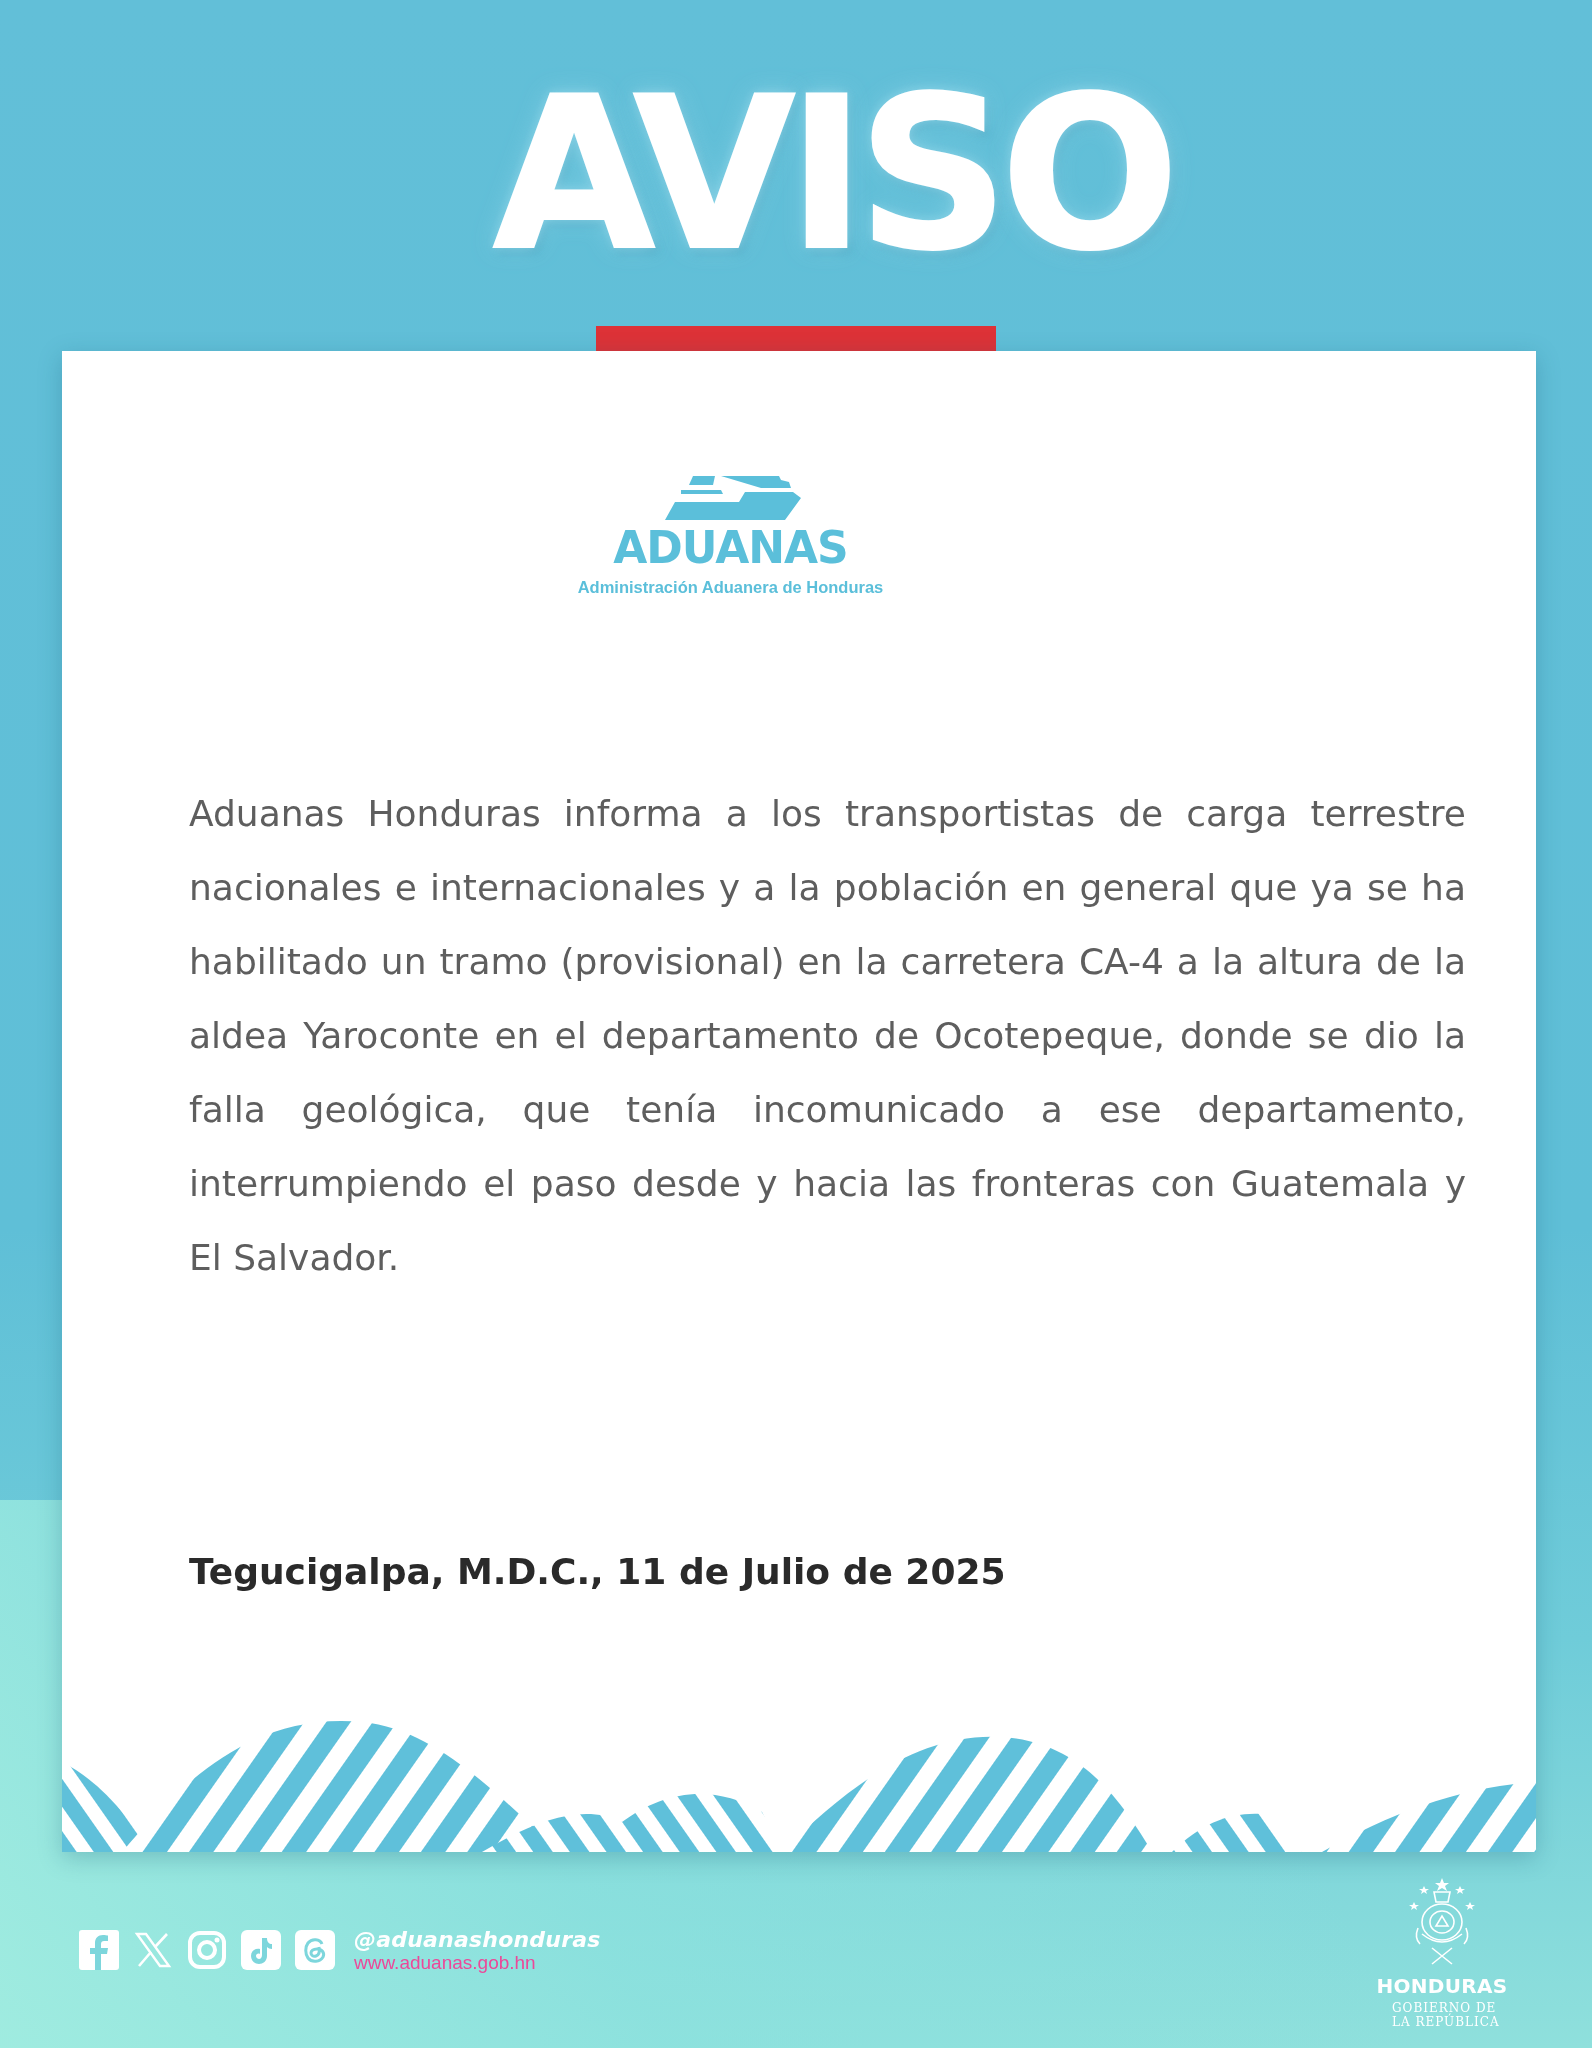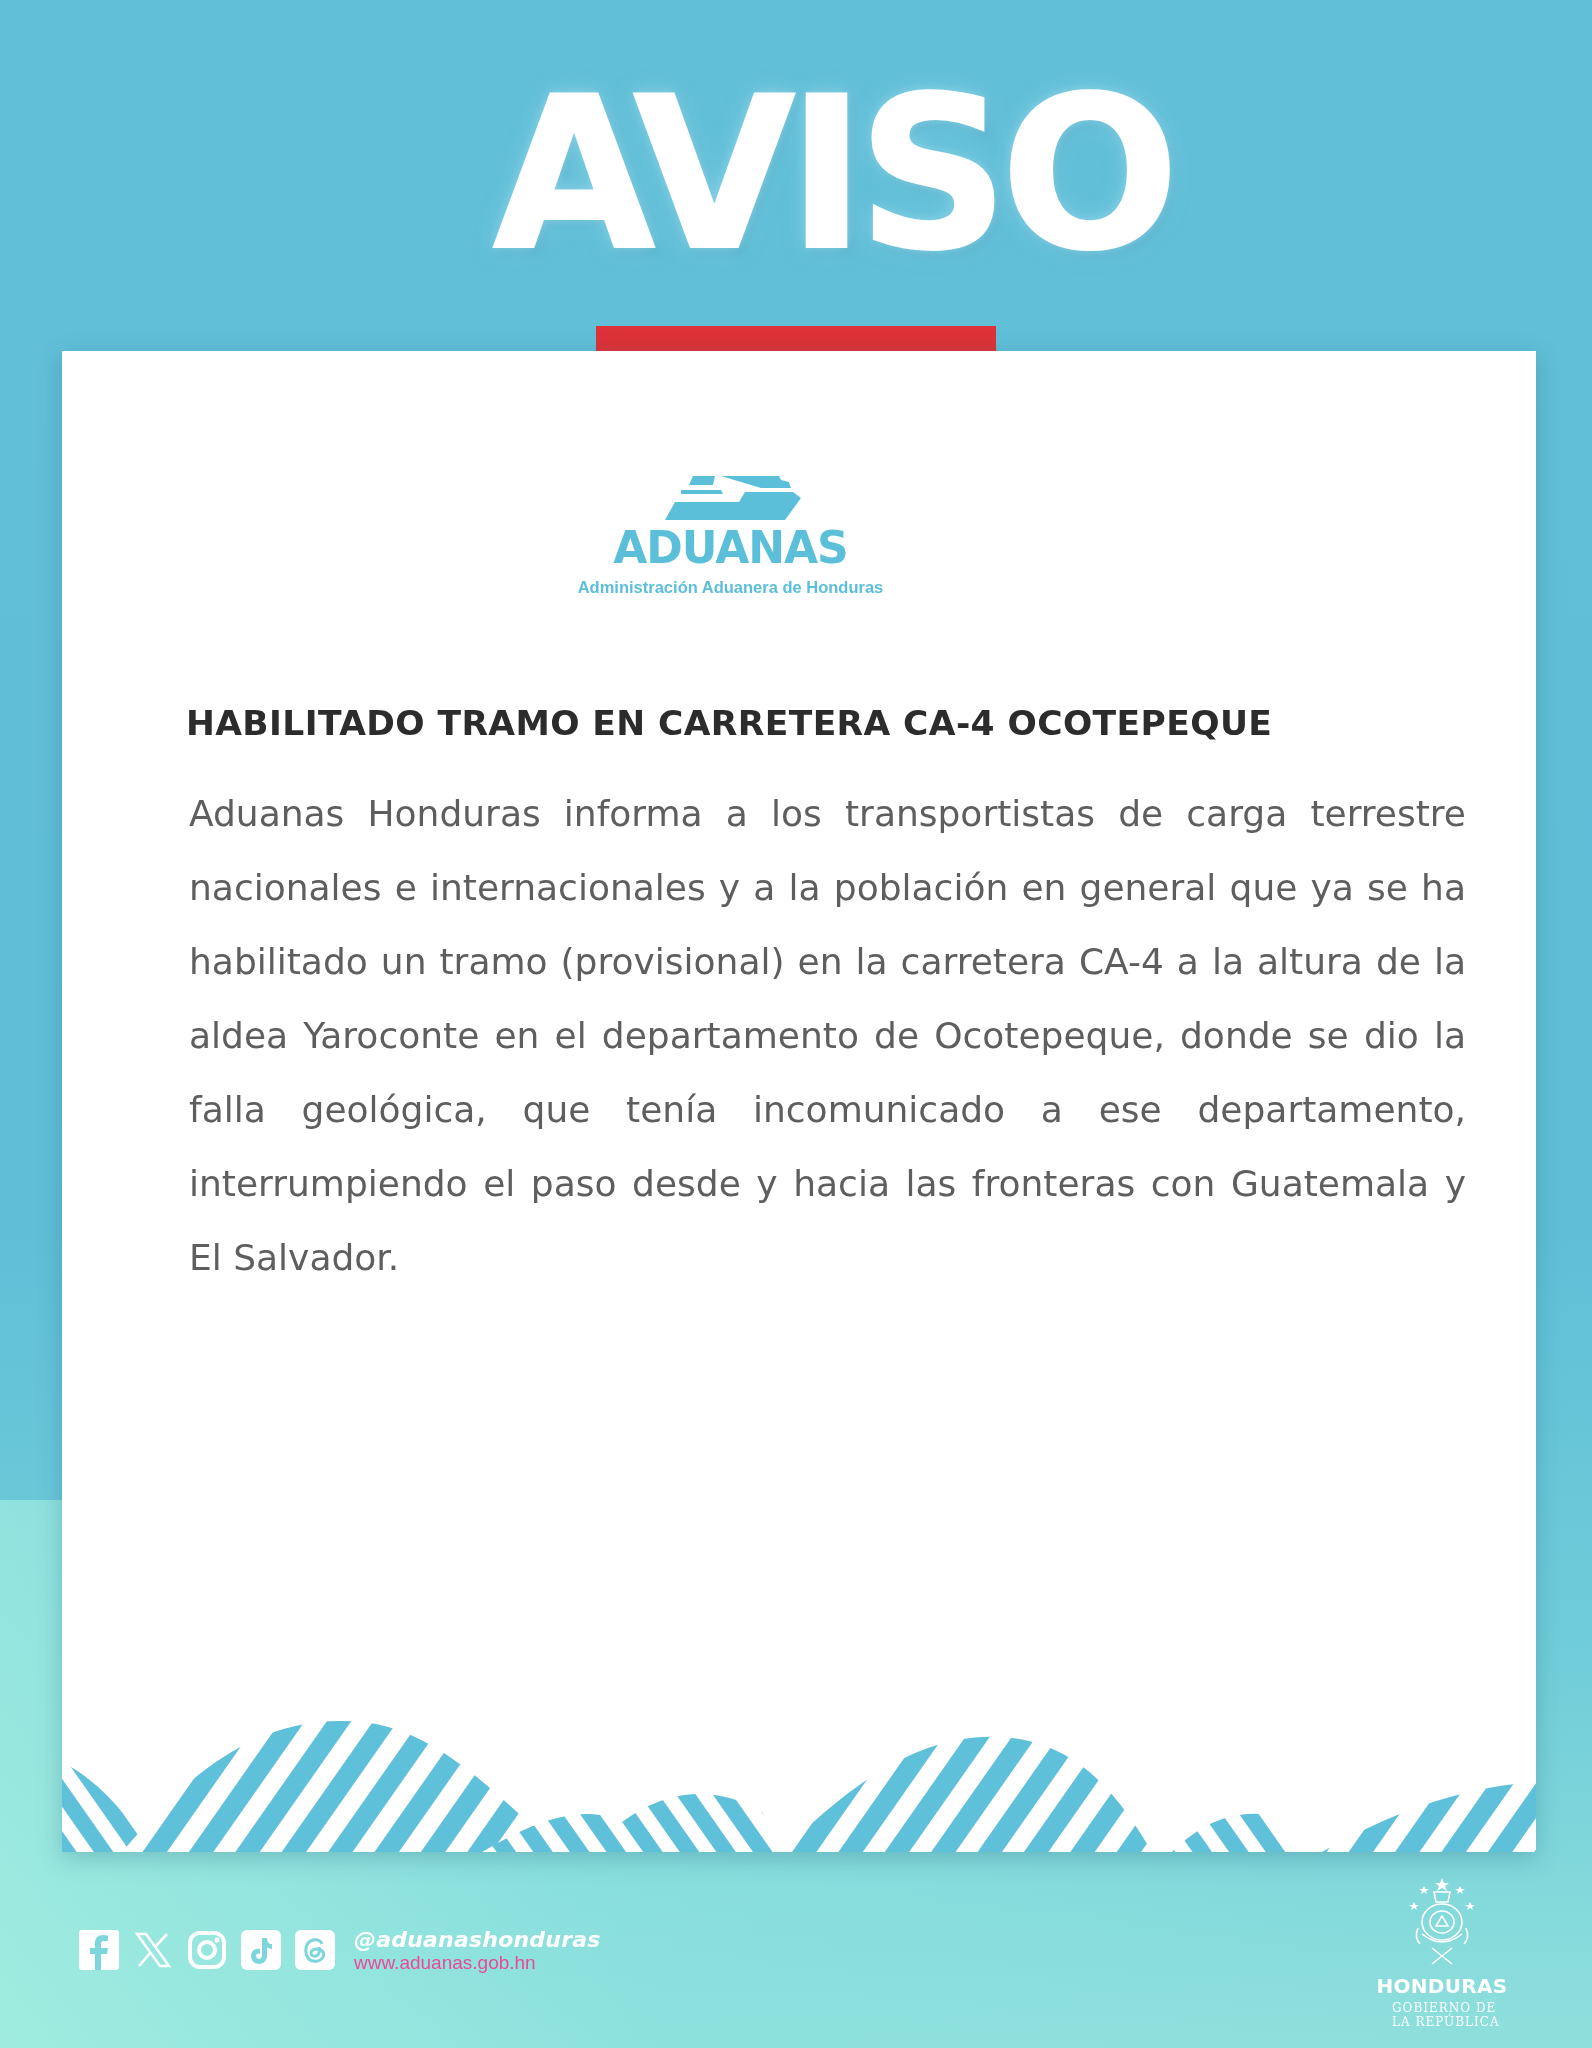--- a/index.html
+++ b/index.html
@@ -113,24 +113,24 @@
           <polygon points="60,0 118,0 120,4 128,6 130,12 100,12"></polygon>
           <polygon points="20,14 60,14 62,18 20,18"></polygon>
           <polygon points="84,16 132,16 140,22 124,44 4,44 14,26 78,26"></polygon>
         </g>
       </svg>
     </span>
     <div class="logo-word">ADUANAS</div>
     <div class="logo-sub">Administración Aduanera de Honduras</div>
   </div>
 
-  <div class="headline">HABILITADO TRAMO EN CARRETERA CA-4 OCOTEPEQUE</div>
 
   <div class="body-text">Aduanas Honduras informa a los transportistas de carga terrestre nacionales e internacionales y a la población en general que ya se ha habilitado un tramo (provisional) en la carretera CA-4 a la altura de la aldea Yaroconte en el departamento de Ocotepeque, donde se dio la falla geológica, que tenía incomunicado a ese departamento, interrumpiendo el paso desde y hacia las fronteras con Guatemala y El Salvador.</div>
 
+  <div class="dateline">Tegucigalpa, M.D.C., 11 de Julio de 2025</div>
 
   <svg class="waves" viewBox="0 0 1474 150" preserveAspectRatio="none">
     <defs>
       <pattern id="stripes" width="38" height="38" patternUnits="userSpaceOnUse" patternTransform="rotate(35)">
         <rect width="20" height="38" fill="#5FC0DA"></rect>
         <rect x="20" width="18" height="38" fill="#ffffff"></rect>
       </pattern>
       <pattern id="stripes2" width="30" height="30" patternUnits="userSpaceOnUse" patternTransform="rotate(-35)">
         <rect width="16" height="30" fill="#5FC0DA"></rect>
         <rect x="16" width="14" height="30" fill="#ffffff"></rect>

